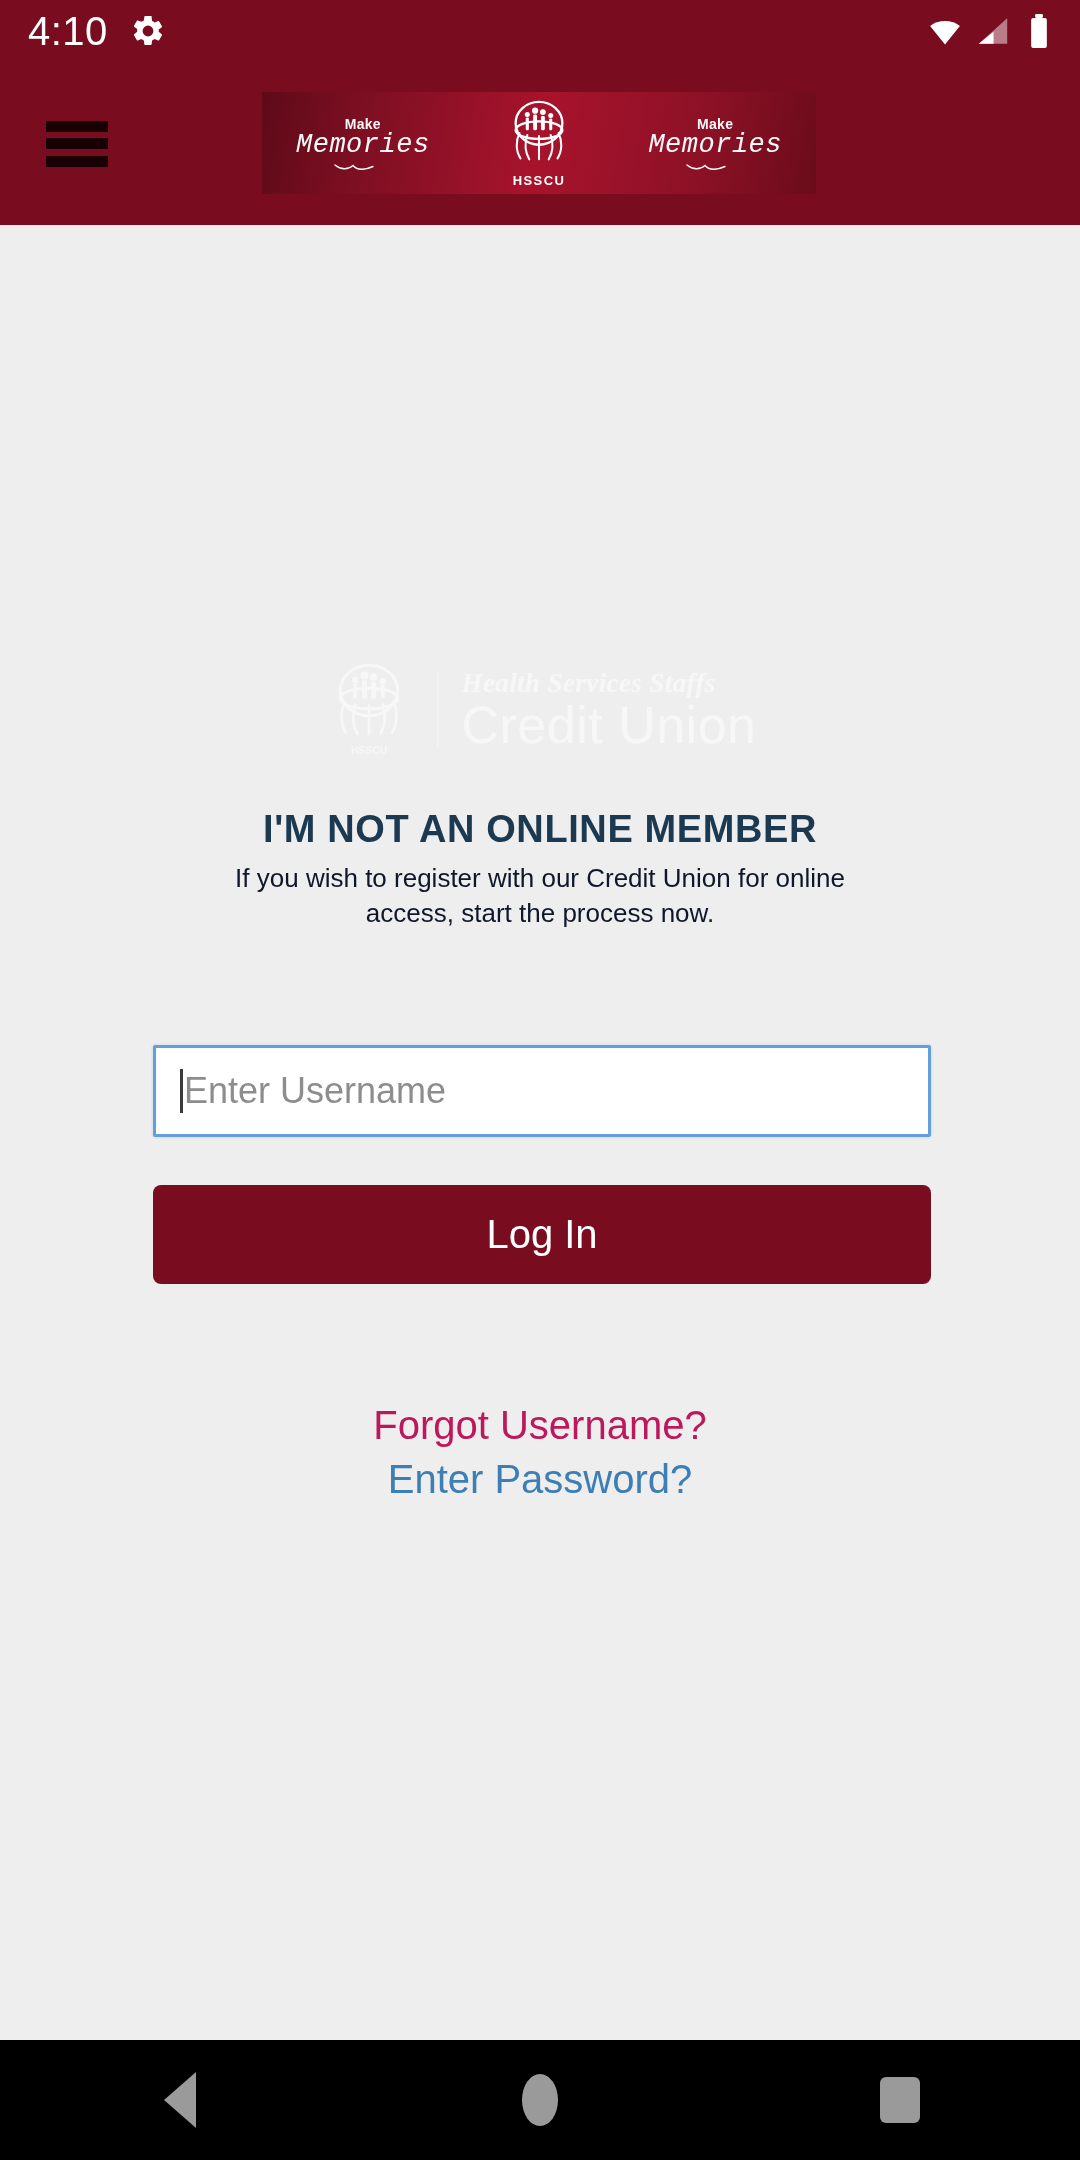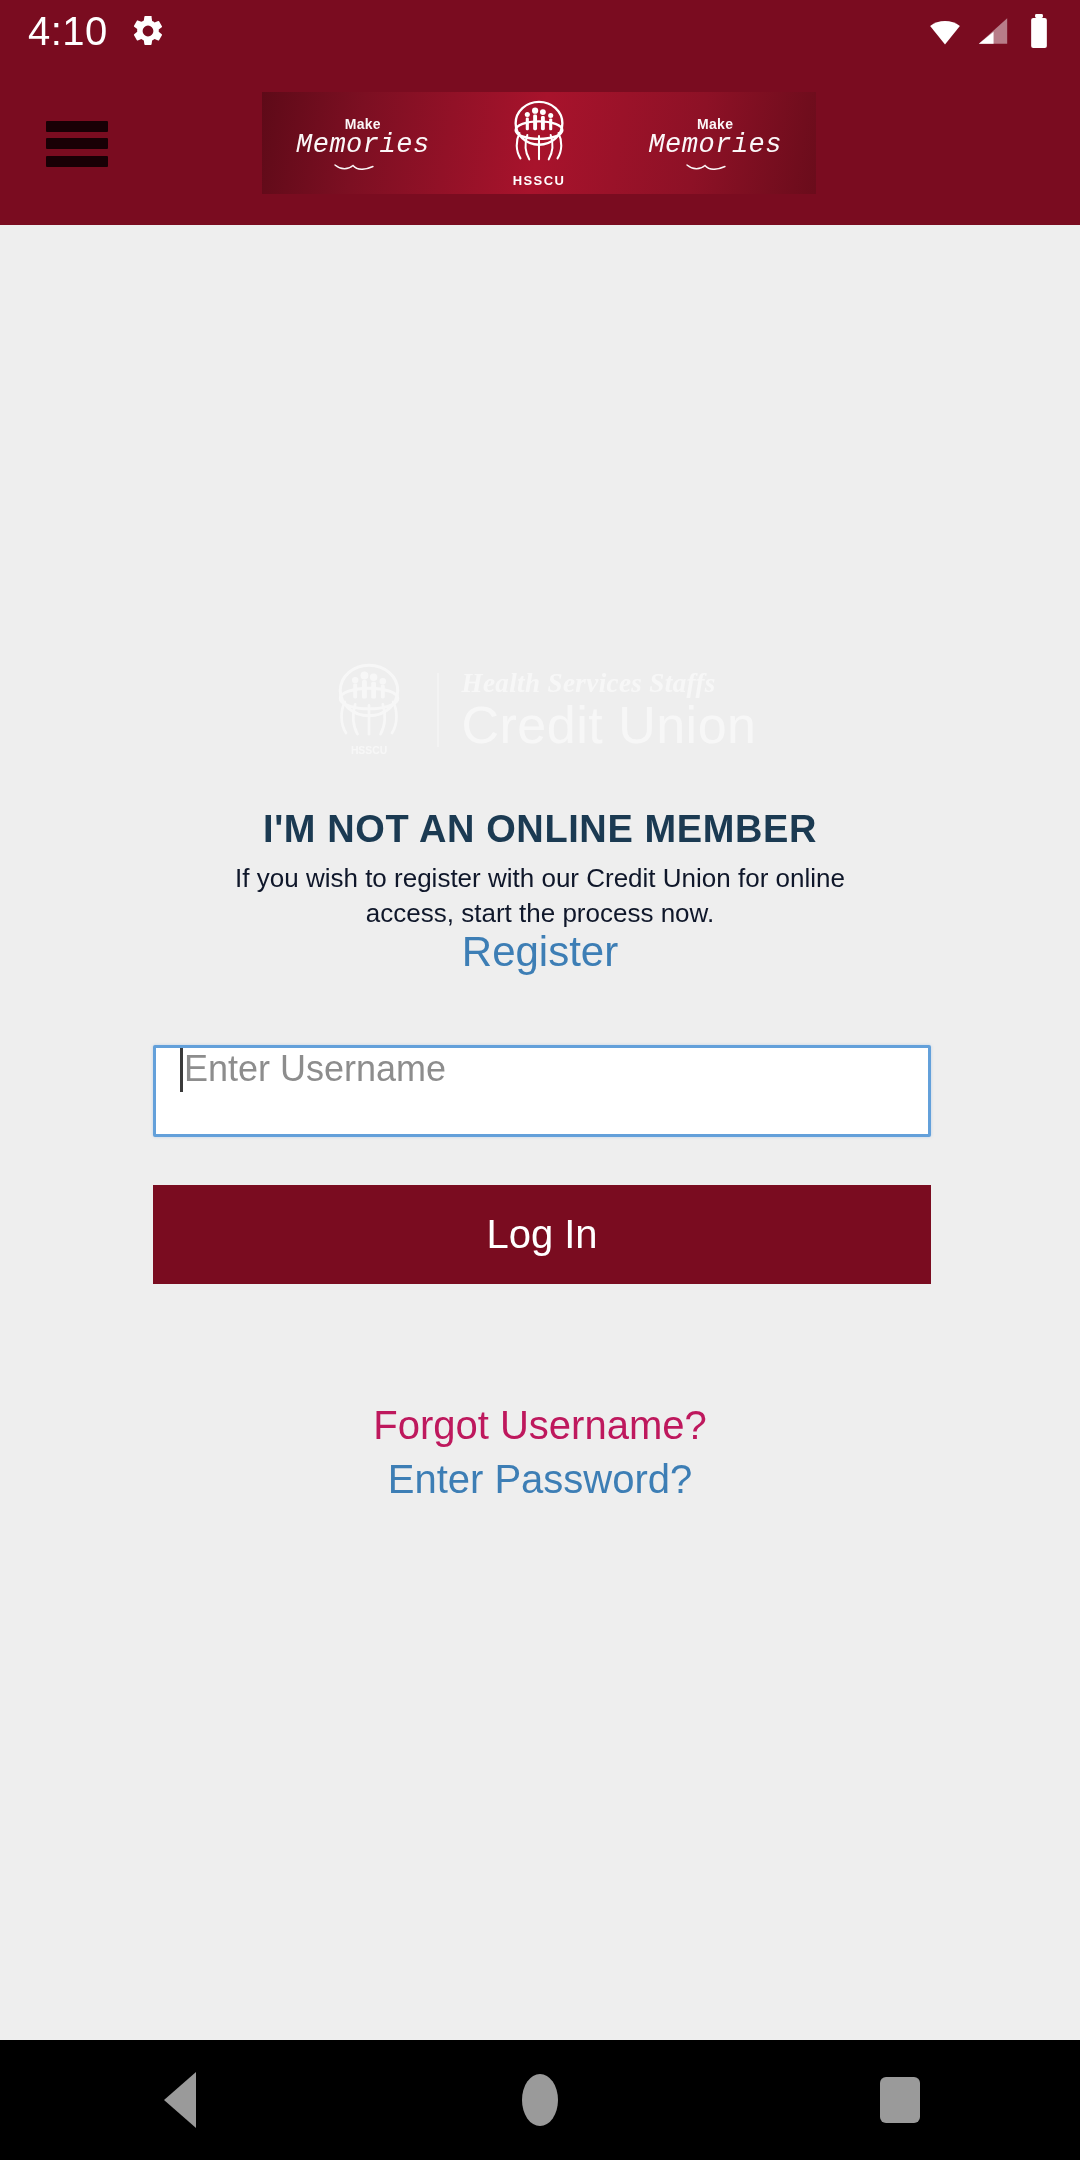--- a/index.html
+++ b/index.html
@@ -79,29 +79,29 @@
     padding:0 200px;
   }
   .register-link {
     position:absolute; top:703px; left:0; width:1080px; text-align:center;
     color:#3d7eb5; font-size:42px; font-weight:400; cursor:pointer;
   }
 
   .username-input {
     position:absolute; top:820px; left:153px; width:778px; height:92px;
     background:#ffffff; border:3px solid #63a0da; border-radius:2px;
-    display:flex; padding-left:24px;
+    display:flex; align-items:center; padding-left:24px;
     box-shadow:0 0 3px rgba(99,160,218,.35);
   }
   .caret { width:3px; height:44px; background:#3a3a3a; margin-right:1px; }
   .placeholder { color:#8d8d8d; font-size:36px; font-weight:400; }
 
   .login-btn {
     position:absolute; top:960px; left:153px; width:778px; height:99px;
-    background:#7a0c20; border-radius:0; border:none;
+    background:#7a0c20; border-radius:8px; border:none;
     display:flex; align-items:center; justify-content:center;
     color:#ffffff; font-size:40px; font-weight:400; cursor:pointer;
     font-family:"Liberation Sans", sans-serif;
   }
 
   .forgot-username {
     position:absolute; top:1178px; left:0; width:1080px; text-align:center;
     color:#be185d; font-size:40px; font-weight:400; cursor:pointer;
   }
   .forgot-password {
@@ -239,21 +239,20 @@
       <div class="wm-text">
         <span class="wm-l1">Health Services Staffs</span>
         <span class="wm-l2">Credit Union</span>
       </div>
     </div>
 
     <div class="heading">I'M NOT AN ONLINE MEMBER</div>
 
     <div class="subtext">If you wish to register with our Credit Union for online access, start the process now.</div>
 
-    <div class="register-link">Register</div>
 
     <div class="username-input">
       <div class="caret"></div>
       <span class="placeholder">Enter Username</span>
     </div>
 
     <div class="login-btn">Log In</div>
 
     <div class="forgot-username">Forgot Username?</div>
     <div class="forgot-password">Enter Password?</div>

